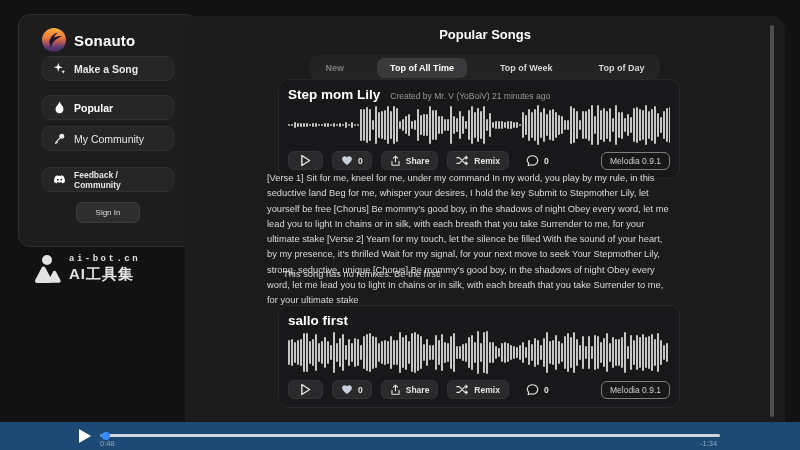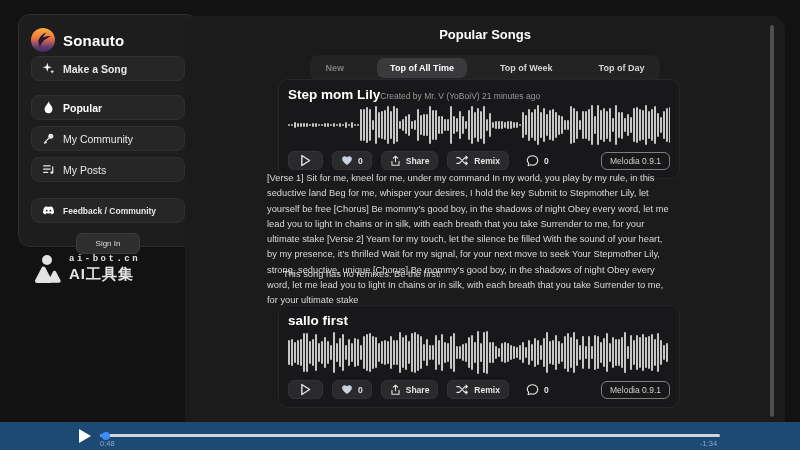--- a/index.html
+++ b/index.html
@@ -1,21 +1,21 @@
 <!DOCTYPE html>
 <html><head>
 <meta charset="utf-8">
 <style>
   * { margin:0; padding:0; box-sizing:border-box; }
   html,body { width:800px; height:450px; overflow:hidden; }
   body { background:#121212; font-family:"Liberation Sans", sans-serif; position:relative; color:#e6e6e6; }
 
   
   .sidebar { position:absolute; left:18px; top:14px; width:180px; height:233px;
-    background:#1d1d1d; border:1px solid #2d2d2d; border-radius:12px; padding:13px 12px; }
+    background:#1d1d1d; border:1px solid #2d2d2d; border-radius:12px; padding:13px 23px; }
   .logo-row { display:flex; align-items:center; gap:8px; }
   .logo-circle { width:24px; height:24px; border-radius:50%;
     background:linear-gradient(180deg,#f6b03a 0%,#ef7a3d 40%,#b75a56 58%,#5d3b76 80%,#3d2b52 100%);
     display:flex; align-items:center; justify-content:center; overflow:hidden; flex:none; }
   .logo-title { font-size:15px; font-weight:700; color:#ffffff; letter-spacing:.2px; }
   .sbtn { display:flex; align-items:center; gap:8px; background:#262626; border:1px solid #303030;
     border-radius:8px; height:25px; padding:0 10px; margin-top:6px; font-size:10.5px; color:#e8e8e8; cursor:pointer; }
   .sbtn .si { width:13px; display:flex; justify-content:center; flex:none; }
   .make-song { margin-top:4px; font-weight:700; }
   .group-gap { margin-top:14px; }
@@ -36,21 +36,21 @@
   .tabs { display:flex; width:max-content; margin:13px auto 0; background:#232323; border-radius:8px; padding:3px;gap:20px; }
   .tab { padding:5px 13px; font-size:9px; font-weight:600; color:#d6d6d6; border-radius:7px; cursor:pointer; white-space:nowrap; }
   .tab.dim { color:#7c7c7c; }
   .tab.active { background:#3a3a3d; color:#ffffff; }
 
   
   .card { position:absolute; left:93px; width:402px; background:#18181a; border:1px solid #27272a;
     border-radius:10px; padding:7px 9px 8px; }
   .card1 { top:63px; }
   .card2 { top:289px; }
-  .card-head { display:flex; align-items:baseline; }
+  .card-head { display:flex; align-items:baseline; gap:10px; }
   .song-title { font-size:13.5px; font-weight:700; color:#ffffff; white-space:nowrap; }
   .byline { font-size:8.5px; color:#989898; white-space:nowrap; }
   .waveform { height:40px; margin-top:3px; display:flex; align-items:center; gap:1px; overflow:hidden; cursor:pointer; }
   .wbar { width:2px; flex:none; background:#c6c6c6; border-radius:1px; }
   .actions { display:flex; align-items:center; gap:9px; margin-top:6px; }
   .act-btn { display:flex; align-items:center; gap:5px; background:#2a2a2c; border:1px solid #333336;
     border-radius:6px; padding:0 8px; height:19px; color:#e3e3e3; font-size:8.5px; font-weight:600; cursor:pointer; }
   .play-btn { padding:0 11px; }
   .badge { margin-left:auto; border:1px solid #7e7e7e; border-radius:6px; padding:3px 8px;
     font-size:8.5px; color:#cfcfcf; white-space:nowrap; }
@@ -111,30 +111,20 @@
   <div class="sbtn">
     <span class="si">
       <svg width="13" height="13" viewBox="0 0 16 16" fill="none" stroke="#e8e8e8" stroke-width="1.4">
           <circle cx="10.8" cy="5.2" r="3.1" fill="#e8e8e8" stroke="none"></circle>
           <path d="M8.6 7.4 L4.2 11.8 M3 13.8 l1.4 -2.2 M3 13.8 l2.4 -1" stroke-linecap="round"></path>
         </svg>
     </span>
     <span>My Community</span>
   </div>
 
-  <div class="sbtn">
-    <span class="si">
-      <svg width="13" height="13" viewBox="0 0 16 16" stroke="#e8e8e8" stroke-width="1.5" stroke-linecap="round">
-          <path d="M2 3.5 h8 M2 7.5 h8 M2 11.5 h5"></path>
-          <path d="M13.2 11.5 V4.8"></path>
-          <circle cx="12" cy="11.8" r="1.7" fill="#e8e8e8" stroke="none"></circle>
-        </svg>
-    </span>
-    <span>My Posts</span>
-  </div>
 
   <div class="sbtn feedback">
     <span class="si">
       <svg width="13" height="10" viewBox="0 0 16 12">
           <path d="M3.2 1.2 C4.6 .4 6 .2 6 .2 l.3 .8 c1.1 -.2 2.3 -.2 3.4 0 L10 .2 c0 0 1.4 .2 2.8 1 c1.6 2.4 2 4.8 1.9 7.2 c-1.1 .9 -2.7 1.5 -3.3 1.6 l-.7 -1.1 c.4 -.15 .8 -.35 1.2 -.6 c-2.5 1.2 -5.3 1.2 -7.8 0 c.4 .25 .8 .45 1.2 .6 L4.6 10 c-.6 -.1 -2.2 -.7 -3.3 -1.6 C1.2 6 1.6 3.6 3.2 1.2 Z" fill="#fff"></path>
           <circle cx="5.8" cy="5.6" r="1.1" fill="#262626"></circle>
           <circle cx="10.2" cy="5.6" r="1.1" fill="#262626"></circle>
         </svg>
     </span>
     <span>Feedback / Community</span>

